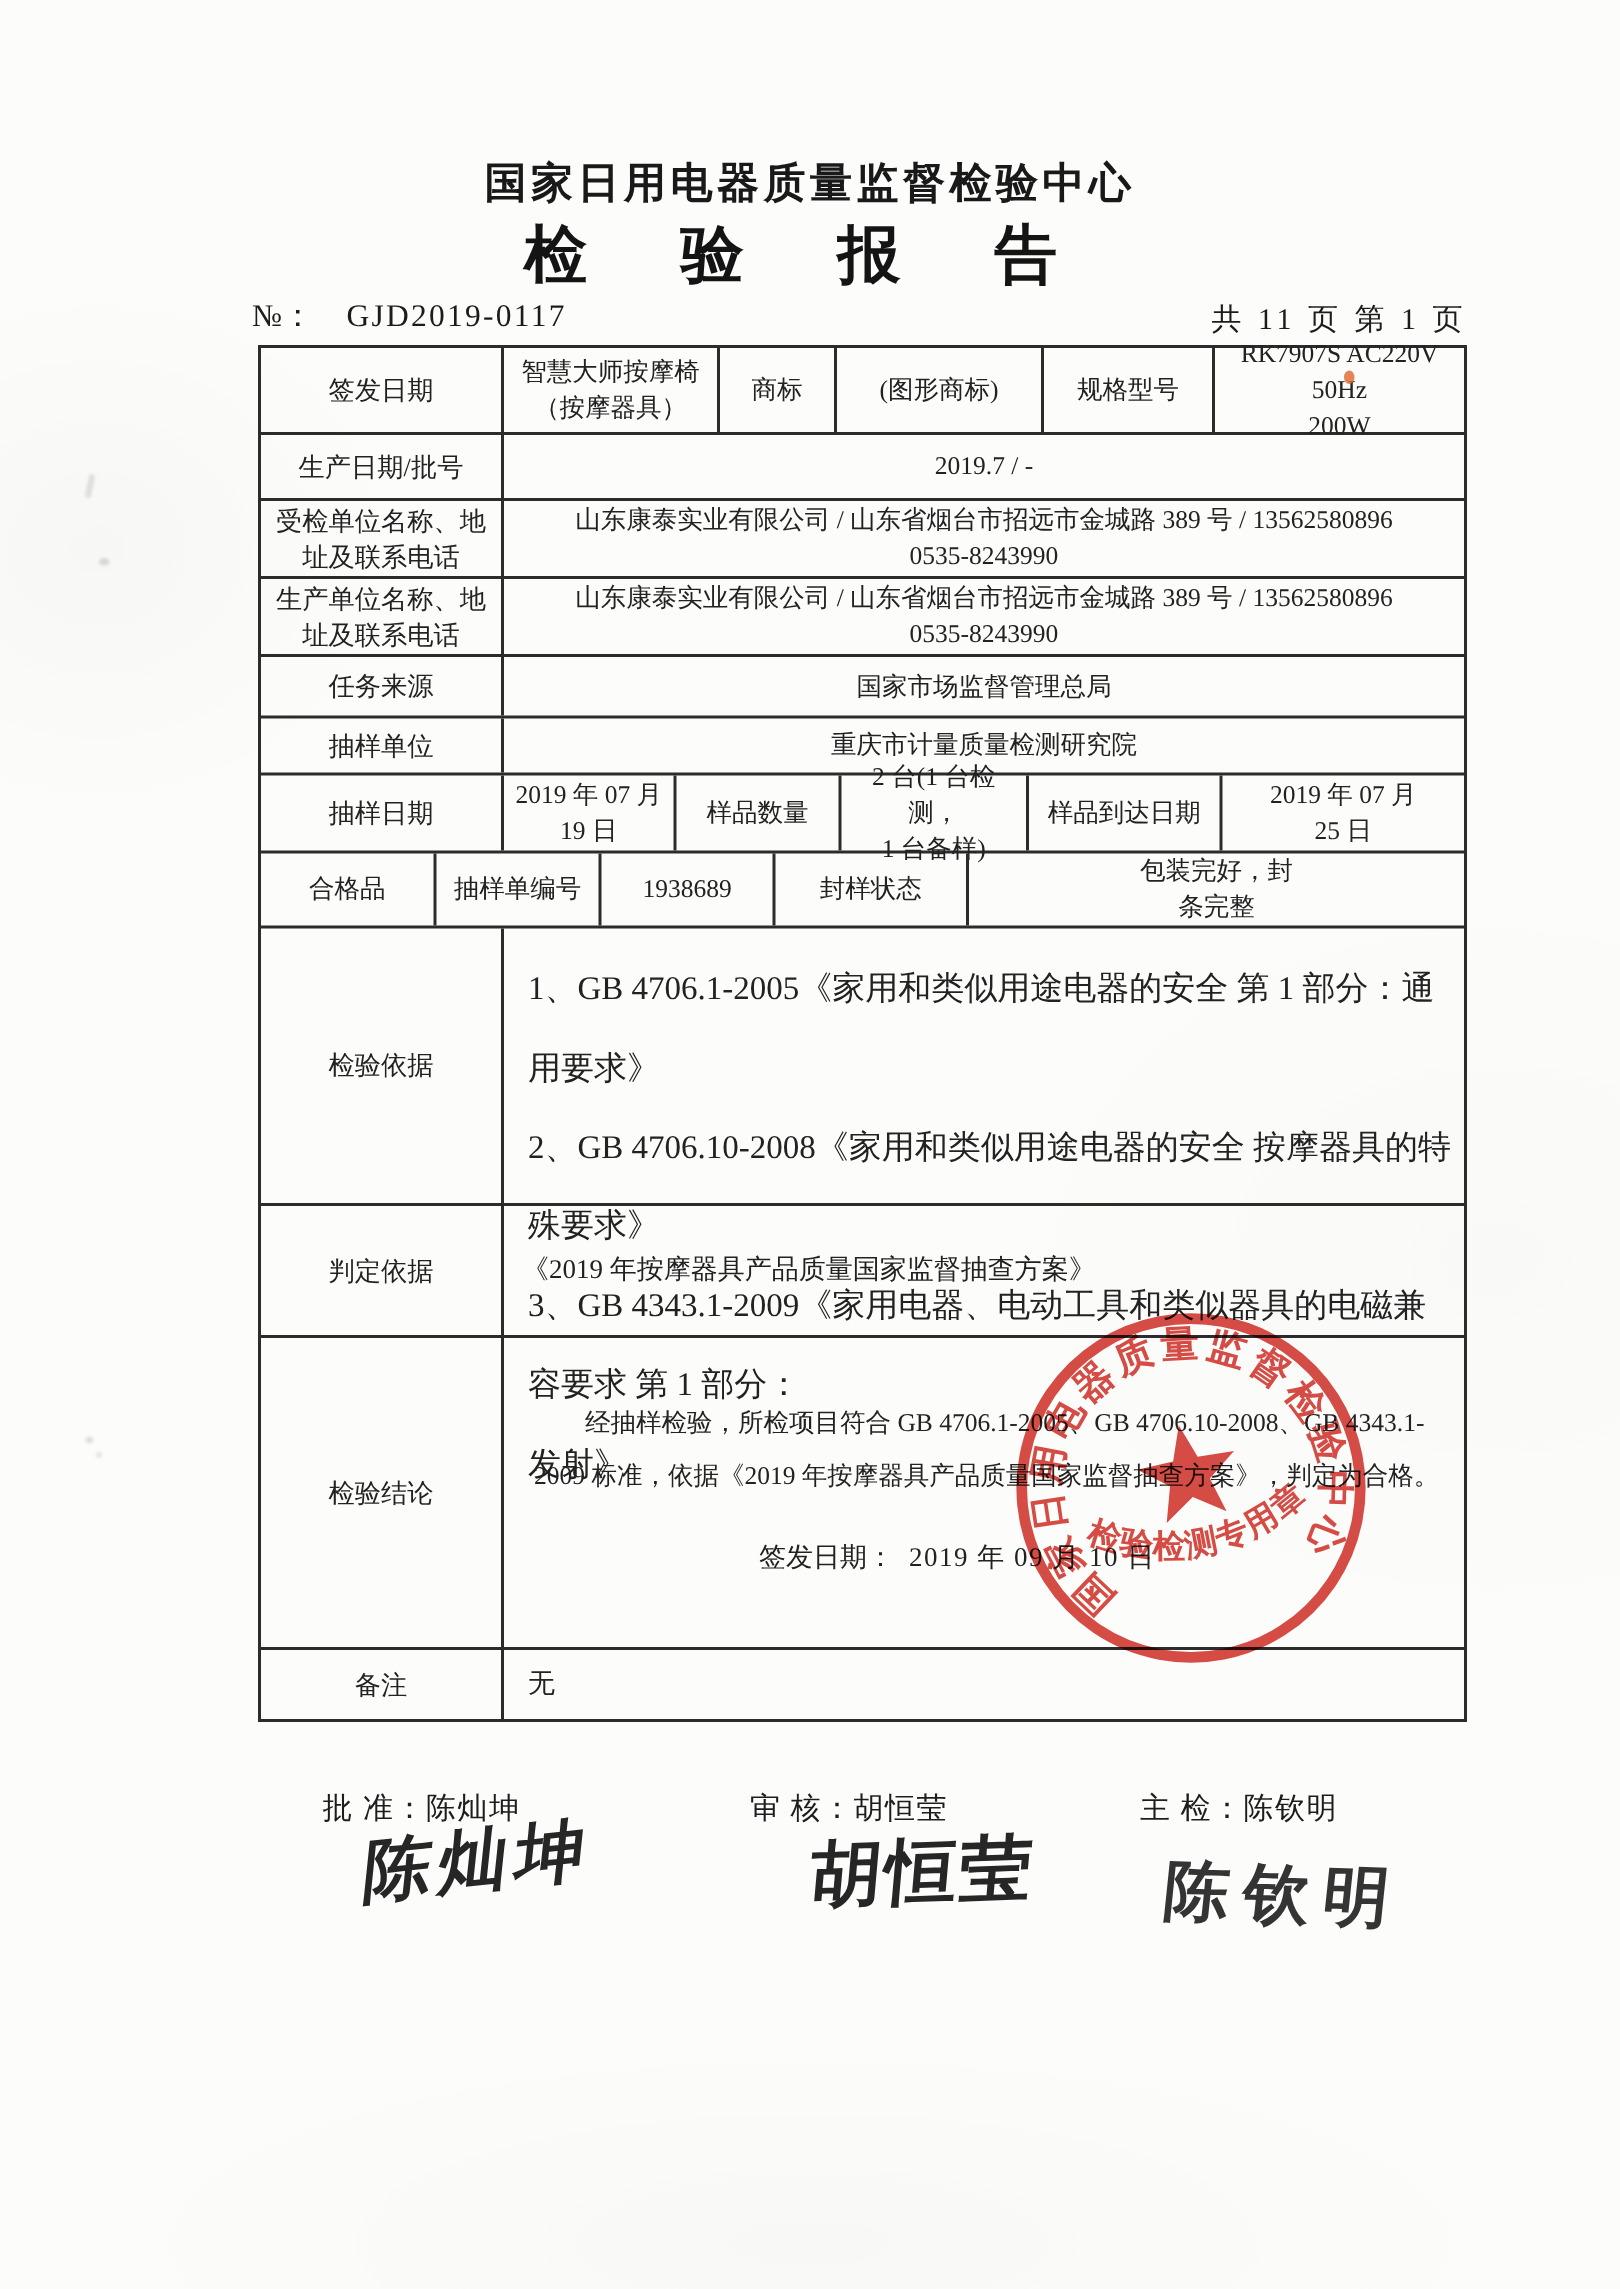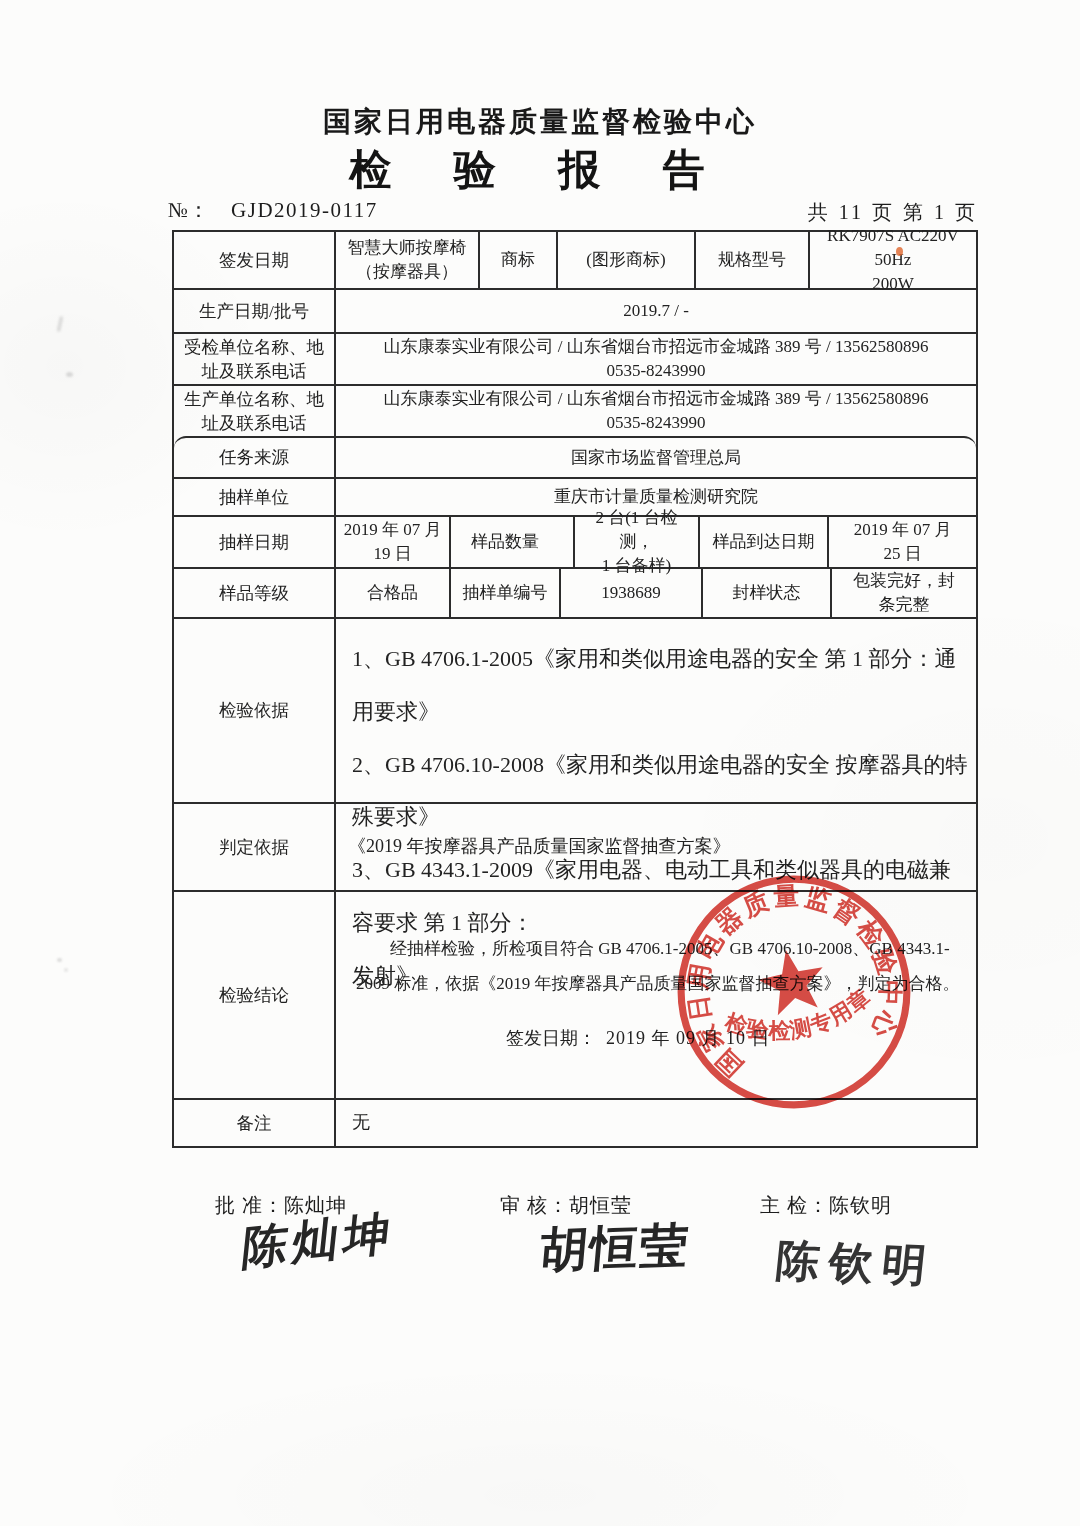--- a/index.html
+++ b/index.html
@@ -33,25 +33,25 @@
     border-left:2px solid #2c2c2c;box-sizing:border-box;flex:none;
     display:flex;align-items:center;justify-content:center;
     text-align:center;padding:2px 6px;font-size:17px;line-height:1.4;color:#222;
   }
   .cell:first-child{border-left:none;}
   .lab{width:160px;font-size:17.5px;}
   .fill{flex:1 1 auto;}
   .pre{white-space:pre-line;}
   .la{justify-content:flex-start;text-align:left;}
   .r1{height:56px;} .r2{height:44px;} .r3{height:52px;} .r4{height:52px;}
-  .r5{height:41px;border-radius:12px;} .r6{height:38px;} .r7{height:52px;} .r8{height:50px;}
+  .r5{height:41px;} .r6{height:38px;} .r7{height:52px;} .r8{height:50px;}
   .r9{height:185px;} .r10{height:88px;} .r11{height:208px;} .r12{height:48px;}
   .r1 .w-name{width:144px;} .r1 .w-tm{width:78px;} .r1 .w-tmv{width:138px;} .r1 .w-spec{width:114px;}
-  .r7 .w-a{width:115px;} .r7 .w-b{width:110px;} .r7 .w-c{width:125px;margin-left:14px;} .r7 .w-d{width:129px;}
-  .r8 .w-a{width:115px;} .r8 .w-b{width:110px;} .r8 .w-c{width:142px;} .r8 .w-d{width:129px;}
+  .r7 .w-a{width:115px;} .r7 .w-b{width:110px;} .r7 .w-c{width:125px;} .r7 .w-d{width:129px;}
+  .r8 .w-a{width:115px;} .r8 .w-b{width:110px;} .r8 .w-c{width:116px;} .r8 .w-d{width:129px;}
   .basis-cell{display:block;padding:14px 8px 6px 16px;}
   .basis-item{text-align:left;font-size:22px;line-height:2.4;white-space:pre-line;color:#222;}
   .judge-cell{padding-left:12px;font-size:18px;}
   .concl-cell{display:block;padding:40px 10px 0 20px;position:relative;}
   .concl-text{text-align:left;text-indent:2em;font-size:17px;line-height:2.05;color:#222;width:612px;}
   .issue-line{margin-top:24px;padding-left:150px;text-align:left;font-size:18px;color:#222;}
   .issue-line .d{margin-left:10px;letter-spacing:1px;}
   .remark-cell{padding-left:16px;font-size:18px;}
 
   
@@ -138,21 +138,20 @@
 19 日</div>
       <div class="cell w-b">样品数量</div>
       <div class="cell w-c pre">2 台(1 台检测，
 1 台备样)</div>
       <div class="cell w-d">样品到达日期</div>
       <div class="cell fill pre">2019 年 07 月
 25 日</div>
     </div>
 
     <div class="row r8">
-      <div class="cell lab">样品等级</div>
       <div class="cell w-a">合格品</div>
       <div class="cell w-b">抽样单编号</div>
       <div class="cell w-c">1938689</div>
       <div class="cell w-d">封样状态</div>
       <div class="cell fill pre">包装完好，封
 条完整</div>
     </div>
 
     <div class="row r9">
       <div class="cell lab">检验依据</div>

